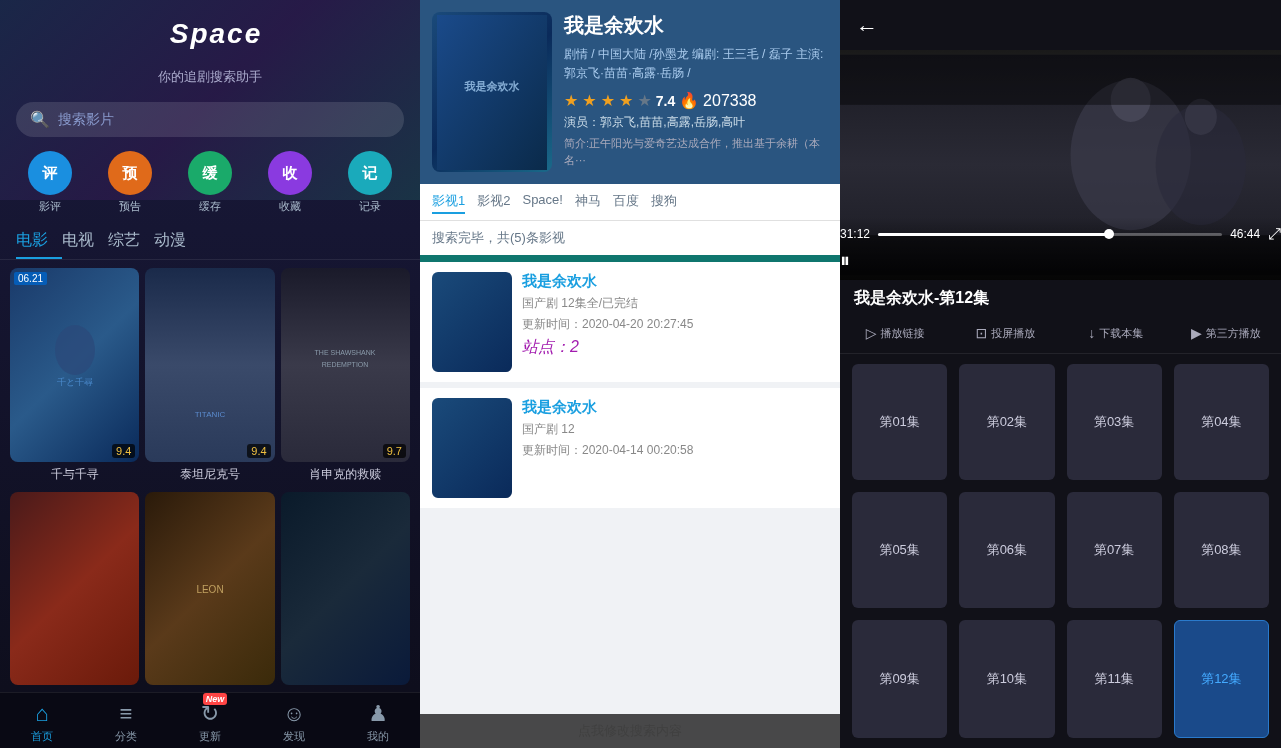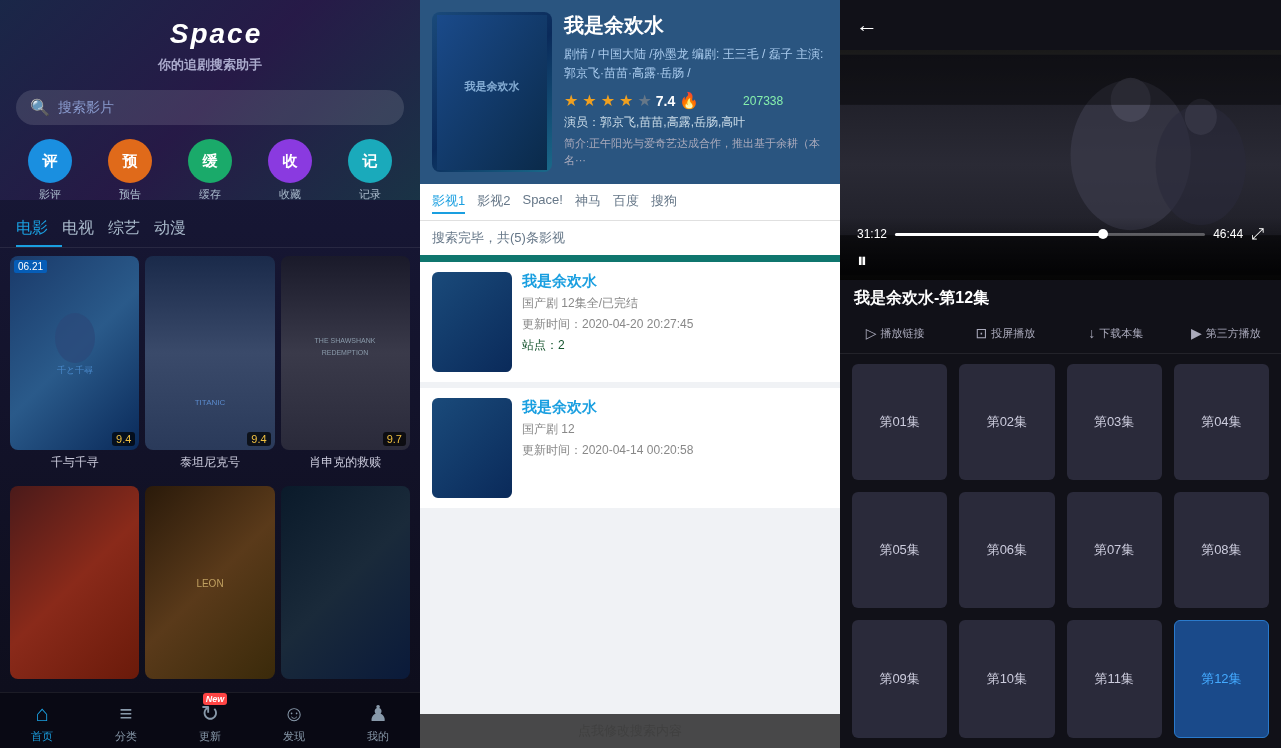--- a/index.html
+++ b/index.html
@@ -38,22 +38,21 @@
       font-size: 28px;
       font-style: italic;
       color: white;
       font-weight: bold;
       letter-spacing: 2px;
       padding-left: 12px;
     }
     .logo-subtitle {
       font-size: 13px;
       color: #aac;
-      margin-top: 6px;
-      font-weight: bold;
+      margin-top: 18px;
     }
     .search-bar {
       position: relative;
       z-index: 2;
       margin: 8px 16px;
       background: rgba(255,255,255,0.12);
       border-radius: 22px;
       display: flex;
       align-items: center;
       padding: 8px 14px;
@@ -248,21 +247,21 @@
       display: flex;
       align-items: center;
       gap: 4px;
       margin-bottom: 4px;
     }
     .star { color: #f0a020; font-size: 16px; }
     .star.half { color: #f0a020; font-size: 16px; }
     .star.empty { color: #667788; font-size: 16px; }
     .score-num { color: white; font-size: 14px; font-weight: bold; }
     .fire-icon { color: #ff6633; }
-    .vote-count { color: #86efac; font-size: 12px; margin-left: 40px; }
+    .vote-count { color: #ffffff; font-size: 16px; }
     .detail-cast {
       font-size: 12px;
       color: #ccdde8;
       margin-bottom: 4px;
     }
     .detail-desc {
       font-size: 11px;
       color: #aab;
       line-height: 1.5;
     }
@@ -329,22 +328,23 @@
       font-size: 12px;
       color: #888;
       margin-bottom: 4px;
     }
     .result-update {
       font-size: 12px;
       color: #888;
       margin-bottom: 4px;
     }
     .result-site {
-      font-size: 12px;
-      color: #14532d;
+      font-size: 16px;
+      color: #a21caf;
+      font-style: italic;
     }
     .edit-hint {
       background: rgba(0,0,0,0.7);
       color: #404040;
       text-align: center;
       font-size: 13px;
       padding: 8px;
       position: absolute;
       bottom: 0;
       left: 0;
@@ -394,21 +394,21 @@
       display: flex;
       align-items: center;
       justify-content: center;
     }
     .video-controls {
       position: absolute;
       bottom: 0;
       left: 0;
       right: 0;
       background: linear-gradient(0deg, rgba(0,0,0,0.8) 0%, transparent 100%);
-      padding: 8px 17px;
+      padding: 8px 0;
     }
     .progress-bar {
       display: flex;
       align-items: center;
       gap: 8px;
       margin-bottom: 6px;
     }
     .time-label { color: white; font-size: 12px; }
     .progress-track {
       flex: 1;

